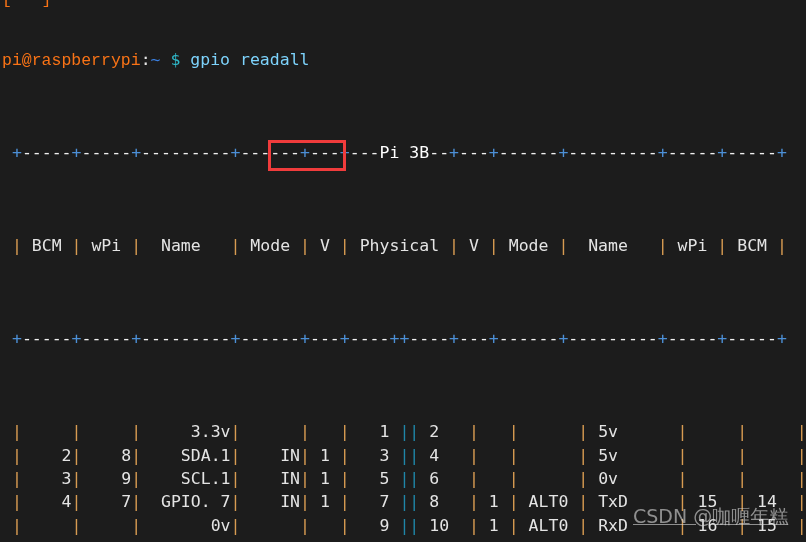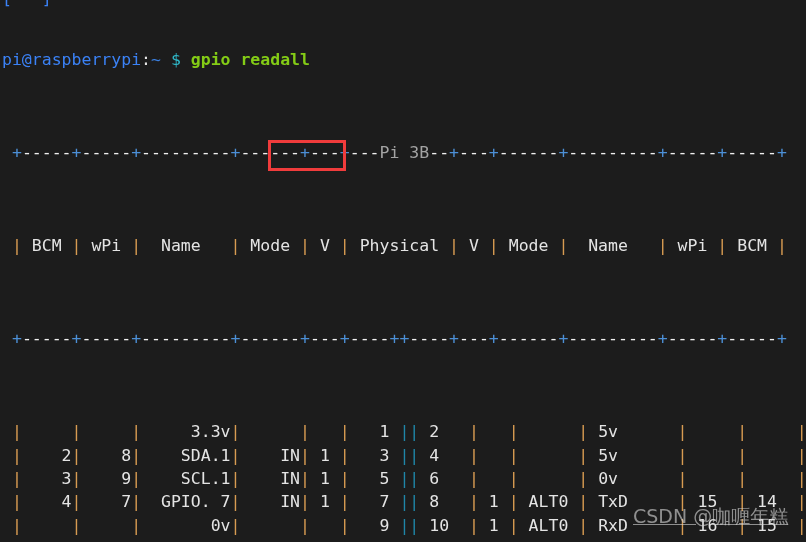--- a/index.html
+++ b/index.html
@@ -22,34 +22,34 @@
   .term {
     position: absolute;
     left: 2px;
     top: 1px;
     white-space: pre;
     color: #d8d8d8;
   }
   .line { height: 23.3px; }
 
   
-  .c-green  { color: #3b82f6; }
+  .c-green  { color: #f97316; font-family: Liberation Mono, monospace; }
   .c-white  { color: #e6e6e6; }
   .c-blue   { color: #3a7fe0; }
   .c-cyan   { color: #2fb8c9; }
-  .c-cmd    { color: #84cc16; font-weight: bold; }
+  .c-cmd    { color: #7dd3fc; }
 
   
   .c-border { color: #efefef; }
   .c-pipe   { color: #d79b52; }
   .c-div    { color: #1f86a8; }
   .c-plus   { color: #4c8fd6; }
   .c-text   { color: #e4e4e4; }
   .c-num    { color: #e4e4e4; }
-  .c-title  { color: #a3a3a3; }
+  .c-title  { color: #ffffff; }
 
   
   .ghost {
     position: absolute;
     left: 2px;
     top: -13px;
     white-space: pre;
     font-size: 16.5px;
   }
 

